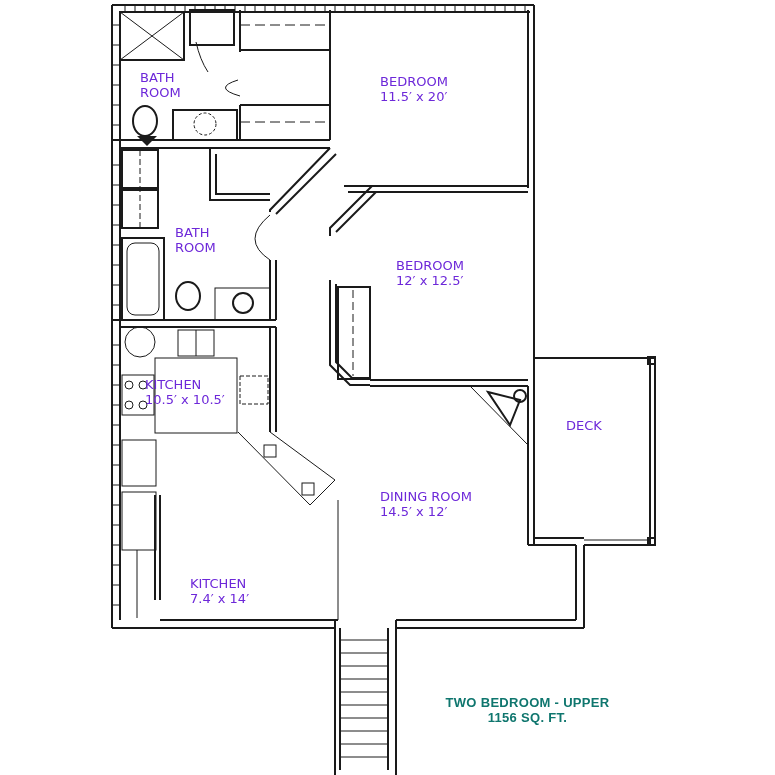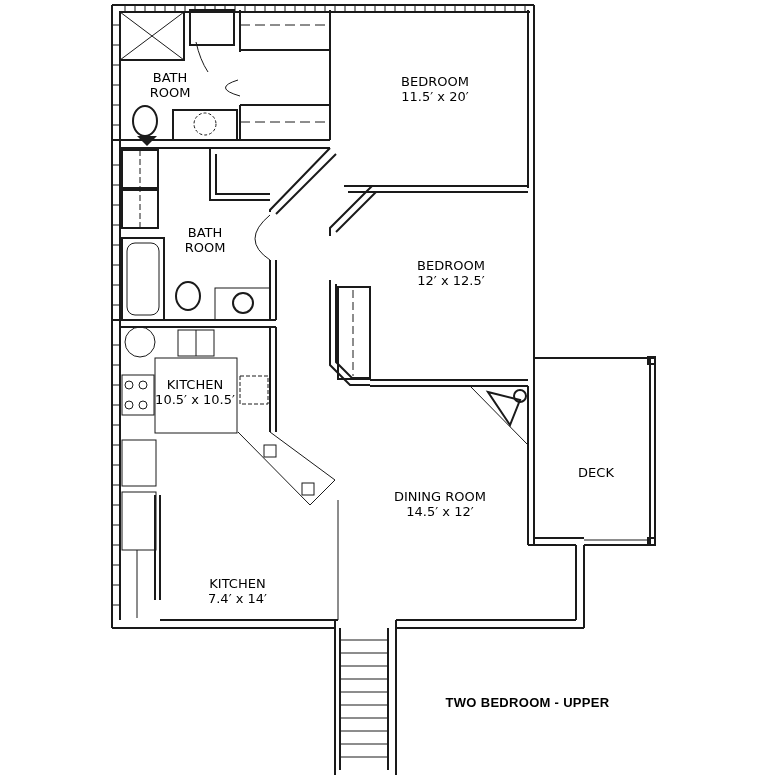--- a/index.html
+++ b/index.html
@@ -1,19 +1,19 @@
 <!DOCTYPE html>
 <html><head>
 <meta charset="utf-8">
 <style>
   html, body { margin: 0; padding: 0; background: #ffffff; }
   body { width: 775px; height: 775px; position: relative; overflow: hidden; font-family: "DejaVu Sans", "Liberation Sans", sans-serif; }
   #plan { position: absolute; left: 0; top: 0; width: 775px; height: 775px; }
-  .label { position: absolute; text-align: center; color: #000000; font-size: 13px; line-height: 15px; white-space: nowrap; }
-  .title { position: absolute; text-align: center; color: #000000; font-weight: bold; font-size: 13px; line-height: 15px; white-space: nowrap; font-family: "Liberation Sans", "DejaVu Sans", sans-serif; letter-spacing: 0.3px; }
+  .label { position: absolute; text-align: left; color: #6d28d9; font-size: 13px; line-height: 15px; white-space: nowrap; }
+  .title { position: absolute; text-align: center; color: #0f766e; font-weight: bold; font-size: 13px; line-height: 15px; white-space: nowrap; font-family: "Liberation Sans", "DejaVu Sans", sans-serif; letter-spacing: 0.3px; }
 </style>
 </head>
 <body>
 
 <svg id="plan" viewBox="0 0 775 775" xmlns="http://www.w3.org/2000/svg">
   <g fill="none" stroke="#1a1a1a" stroke-width="2">
 
     <g>
       <line x1="112" y1="5" x2="534" y2="5"></line>
       <line x1="120" y1="12" x2="530" y2="12"></line>
@@ -248,27 +248,28 @@
   <div>ROOM</div>
 </div>
 <div class="label" style="left:396px; top:258px; width:110px;">
   <div>BEDROOM</div>
   <div>12′ x 12.5′</div>
 </div>
 <div class="label" style="left:145px; top:377px; width:100px;">
   <div>KITCHEN</div>
   <div>10.5′ x 10.5′</div>
 </div>
-<div class="label" style="left:566px; top:418px; width:60px;margin-top:47px;">
+<div class="label" style="left:566px; top:418px; width:60px;">
   <div>DECK</div>
 </div>
 <div class="label" style="left:380px; top:489px; width:120px;">
   <div>DINING ROOM</div>
   <div>14.5′ x 12′</div>
 </div>
 <div class="label" style="left:190px; top:576px; width:95px;">
   <div>KITCHEN</div>
   <div>7.4′ x 14′</div>
 </div>
 
 <div class="title" style="left:420px; top:695px; width:215px;">
   <div>TWO BEDROOM - UPPER</div>
+  <div>1156 SQ. FT.</div>
 </div>
 
 </body></html>

